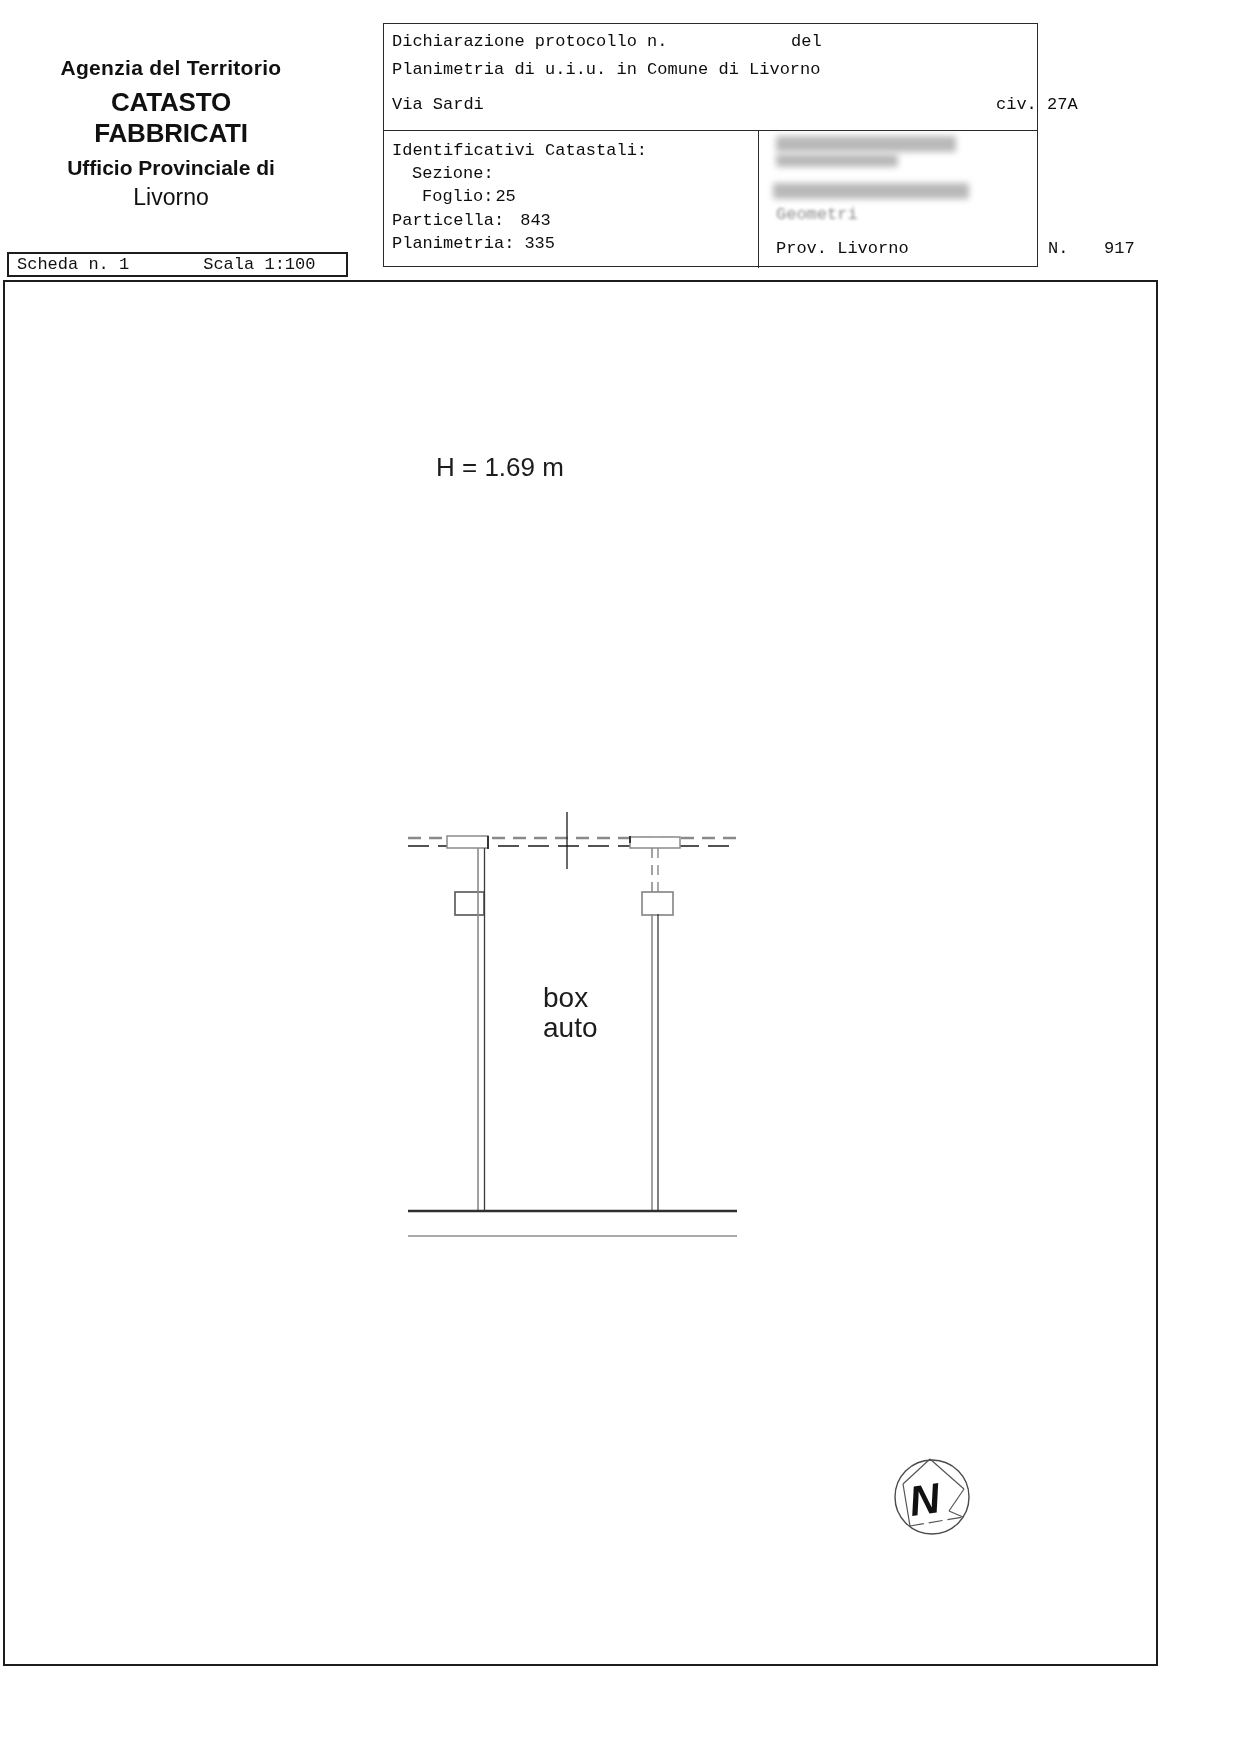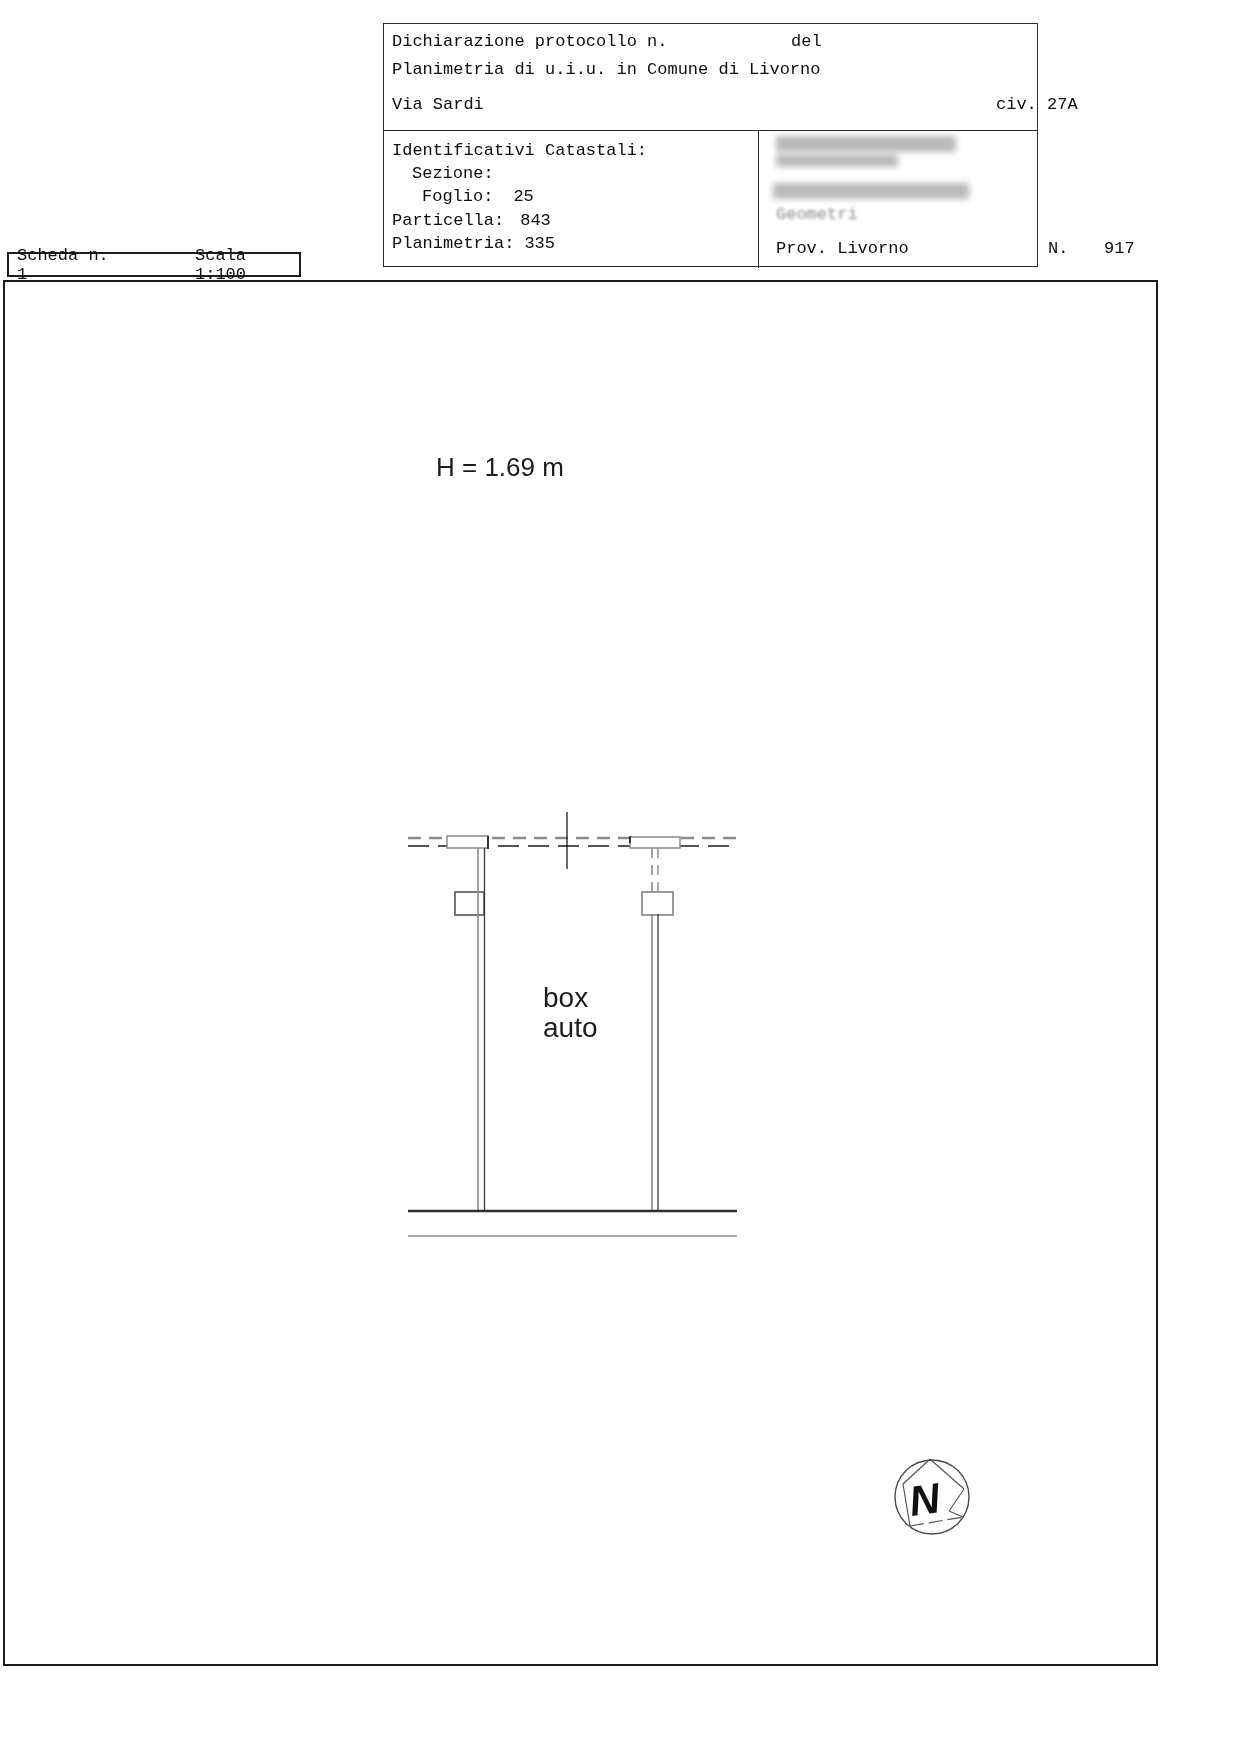--- a/index.html
+++ b/index.html
@@ -20,21 +20,21 @@
     border:1.5px solid #2a2a2a;box-sizing:border-box;
     font-family:"Liberation Mono",monospace;font-size:17px;color:#0d0d0d;
   }
   .decl-box .line{position:absolute;white-space:nowrap;}
   .decl-divider-h{position:absolute;left:0;top:106px;width:100%;height:0;border-top:1.5px solid #2a2a2a;}
   .decl-divider-v{position:absolute;left:374px;top:106px;width:0;height:138px;border-left:1.5px solid #2a2a2a;}
   .redact{position:absolute;background:#b9b9b9;filter:blur(3px);border-radius:2px;}
   .blurred-text{filter:blur(1.6px);color:#8a8a8a;}
   
   .scheda-box{
-    position:absolute;left:7px;top:252px;width:294px;height:25px;
+    position:absolute;left:7px;top:252px;width:341px;height:25px;
     border:2.5px solid #1d1d1d;box-sizing:border-box;
     font-family:"Liberation Mono",monospace;font-size:17px;
     display:flex;align-items:center;
   }
   .scheda-box .s1{margin-left:8px;}
   .scheda-box .s2{margin-left:74px;}
   
   .plan-frame{
     position:absolute;left:3px;top:280px;width:1155px;height:1386px;
     border:2px solid #1d1d1d;box-sizing:border-box;
@@ -45,37 +45,43 @@
   .room-label{
     position:absolute;left:543px;top:983px;font-size:28px;line-height:30px;
     color:#1c1c1c;white-space:pre-line;
   }
 </style>
 </head>
 <body>
 
 <div class="page">
 
+  <div class="agency">
+    <div class="a1">Agenzia del Territorio</div>
+    <div class="a2">CATASTO FABBRICATI</div>
+    <div class="a3">Ufficio Provinciale di</div>
+    <div class="a4">Livorno</div>
+  </div>
 
   <div class="decl-box">
     <div class="line" style="left:8px;top:8px">Dichiarazione protocollo n.</div>
     <div class="line" style="left:407px;top:8px">del</div>
     <div class="line" style="left:8px;top:36px">Planimetria di u.i.u. in Comune di Livorno</div>
     <div class="line" style="left:8px;top:71px">Via Sardi</div>
     <div class="line" style="left:612px;top:71px">civ. 27A</div>
 
     <div class="decl-divider-h"></div>
     <div class="decl-divider-v"></div>
 
     <div class="line" style="left:8px;top:117px">Identificativi Catastali:</div>
     <div class="line" style="left:28px;top:140px">
       <span>Sezione:</span><span style="margin-left:10px"></span>
     </div>
     <div class="line" style="left:38px;top:163px">
-      <span>Foglio:</span><span style="margin-left:20px">25</span>
+      <span>Foglio:</span><span style="margin-left:2px">25</span>
     </div>
     <div class="line" style="left:8px;top:187px">
       <span>Particella:</span><span style="margin-left:16px">843</span>
     </div>
     <div class="line" style="left:8px;top:210px">
       <span>Planimetria:</span><span style="margin-left:10px">335</span>
     </div>
 
     <div class="redact" style="left:392px;top:112px;width:180px;height:16px"></div>
     <div class="redact" style="left:392px;top:130px;width:122px;height:13px"></div>

